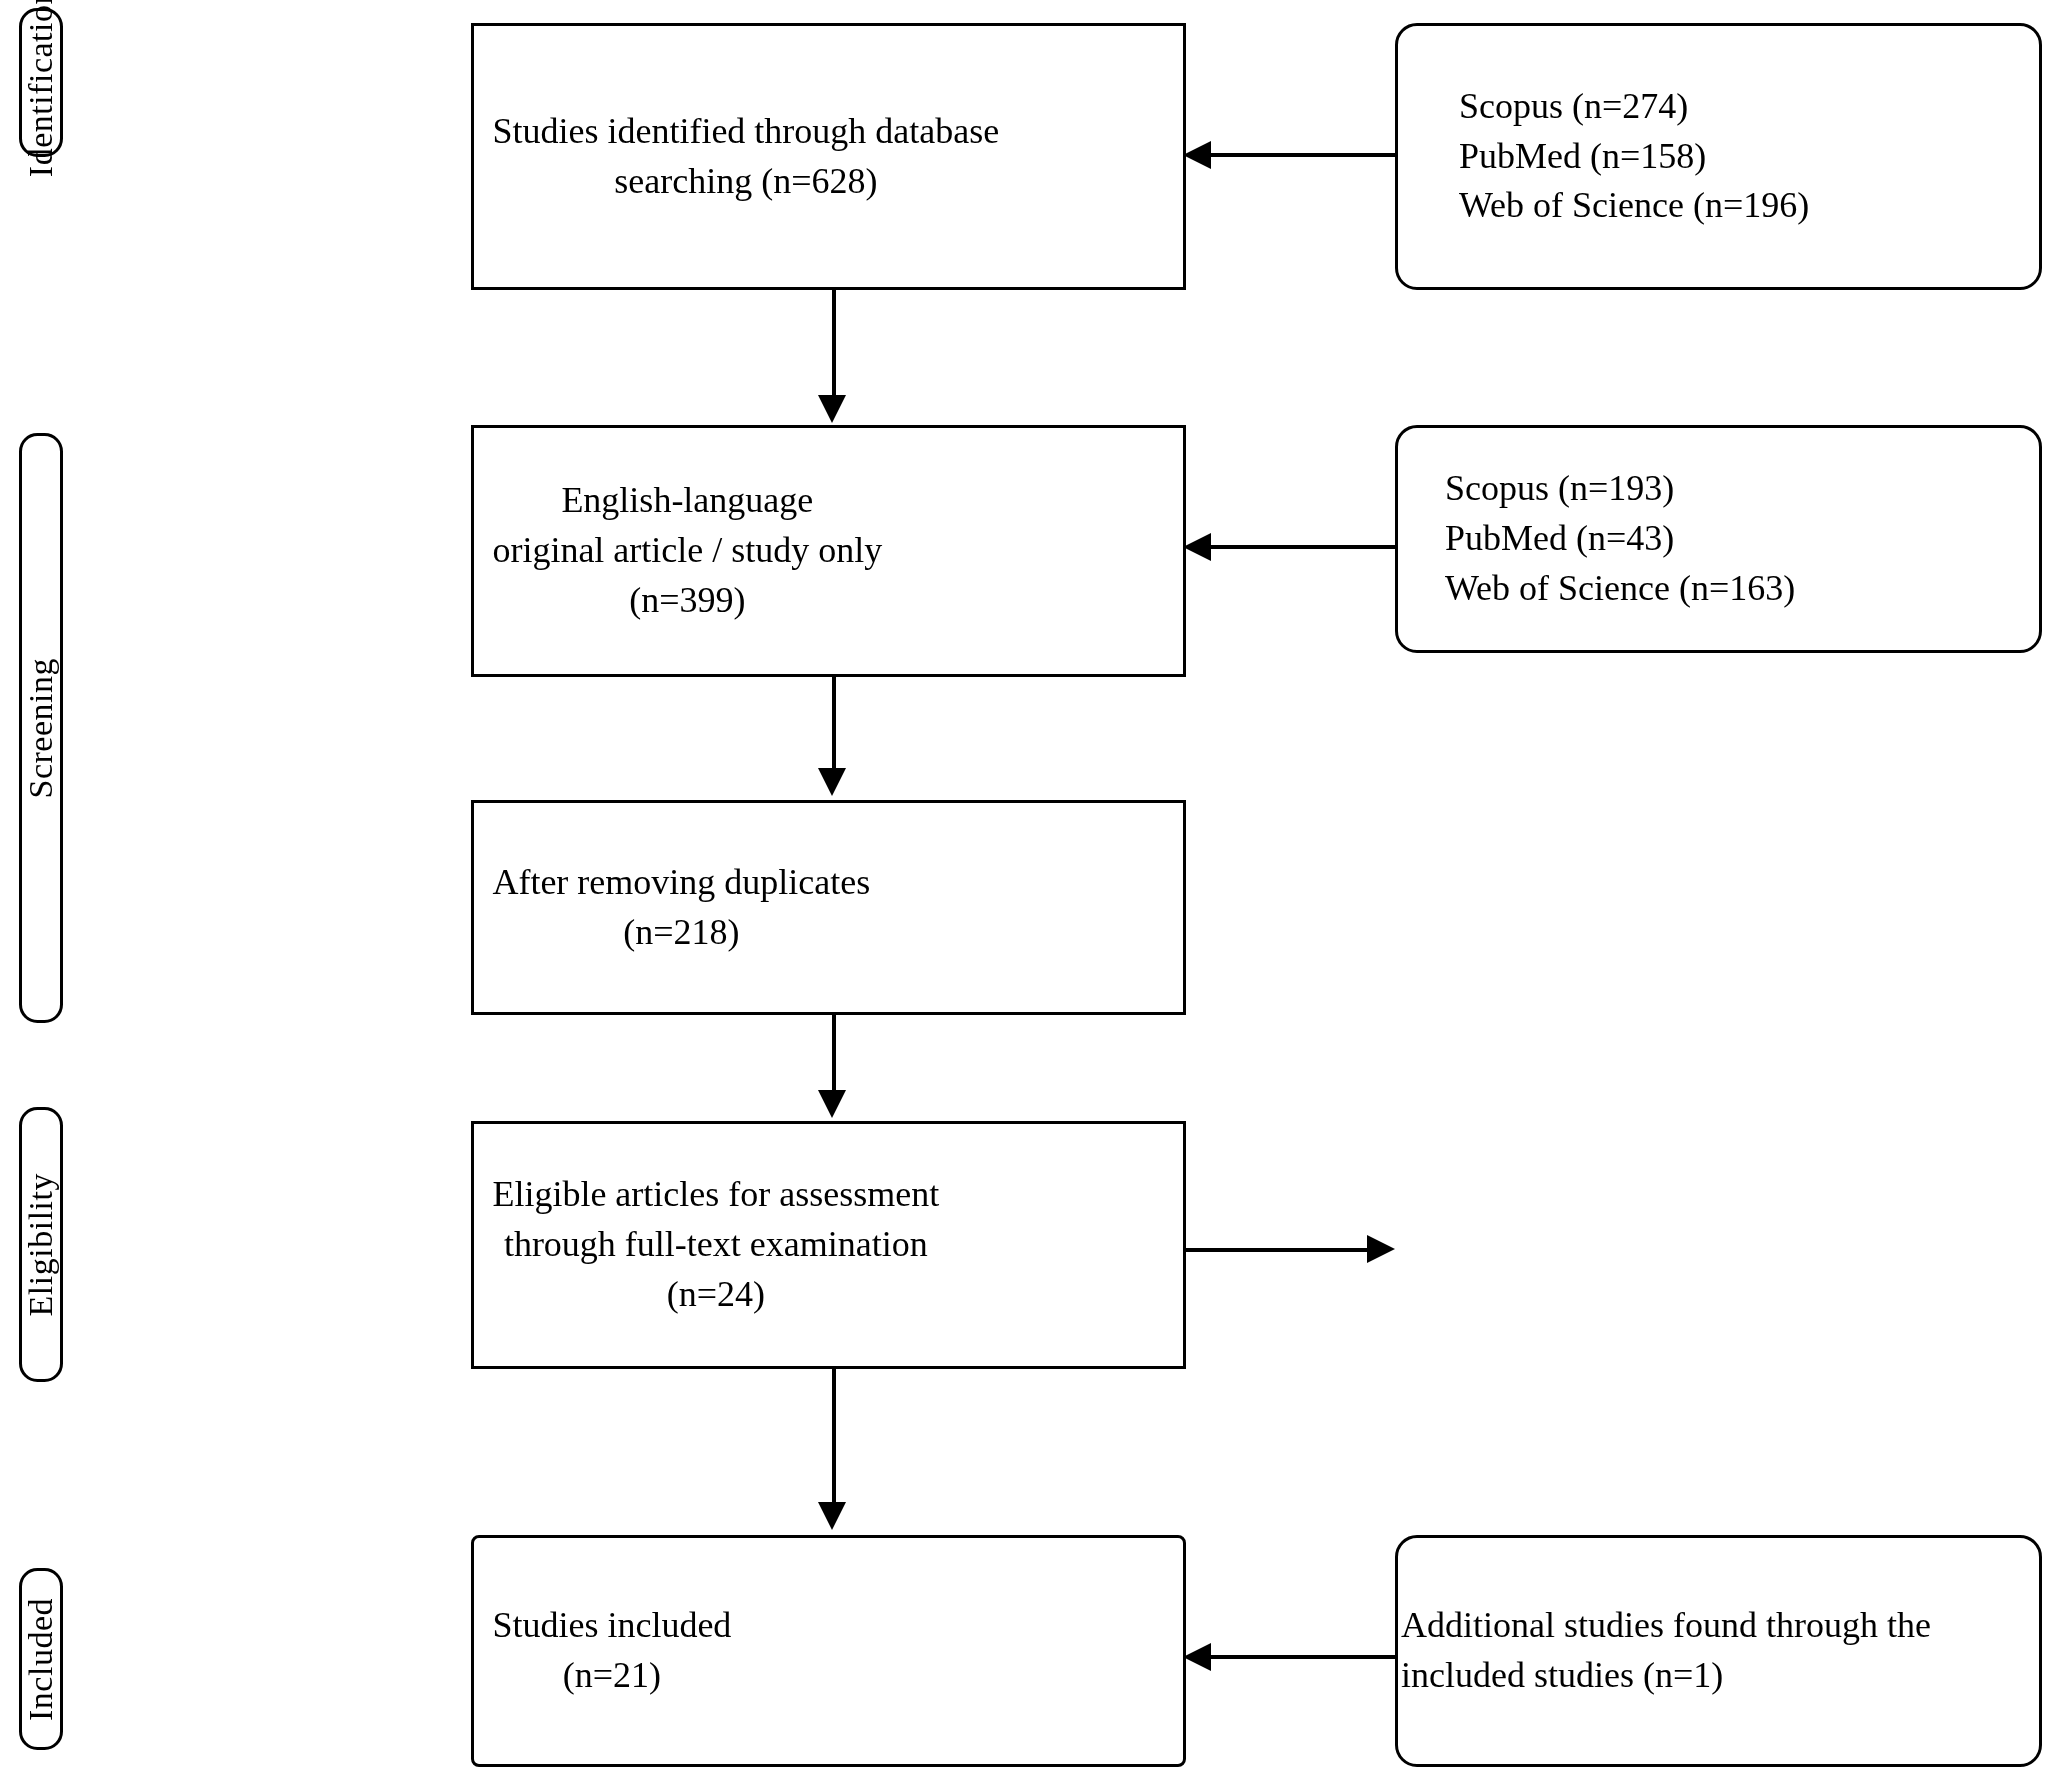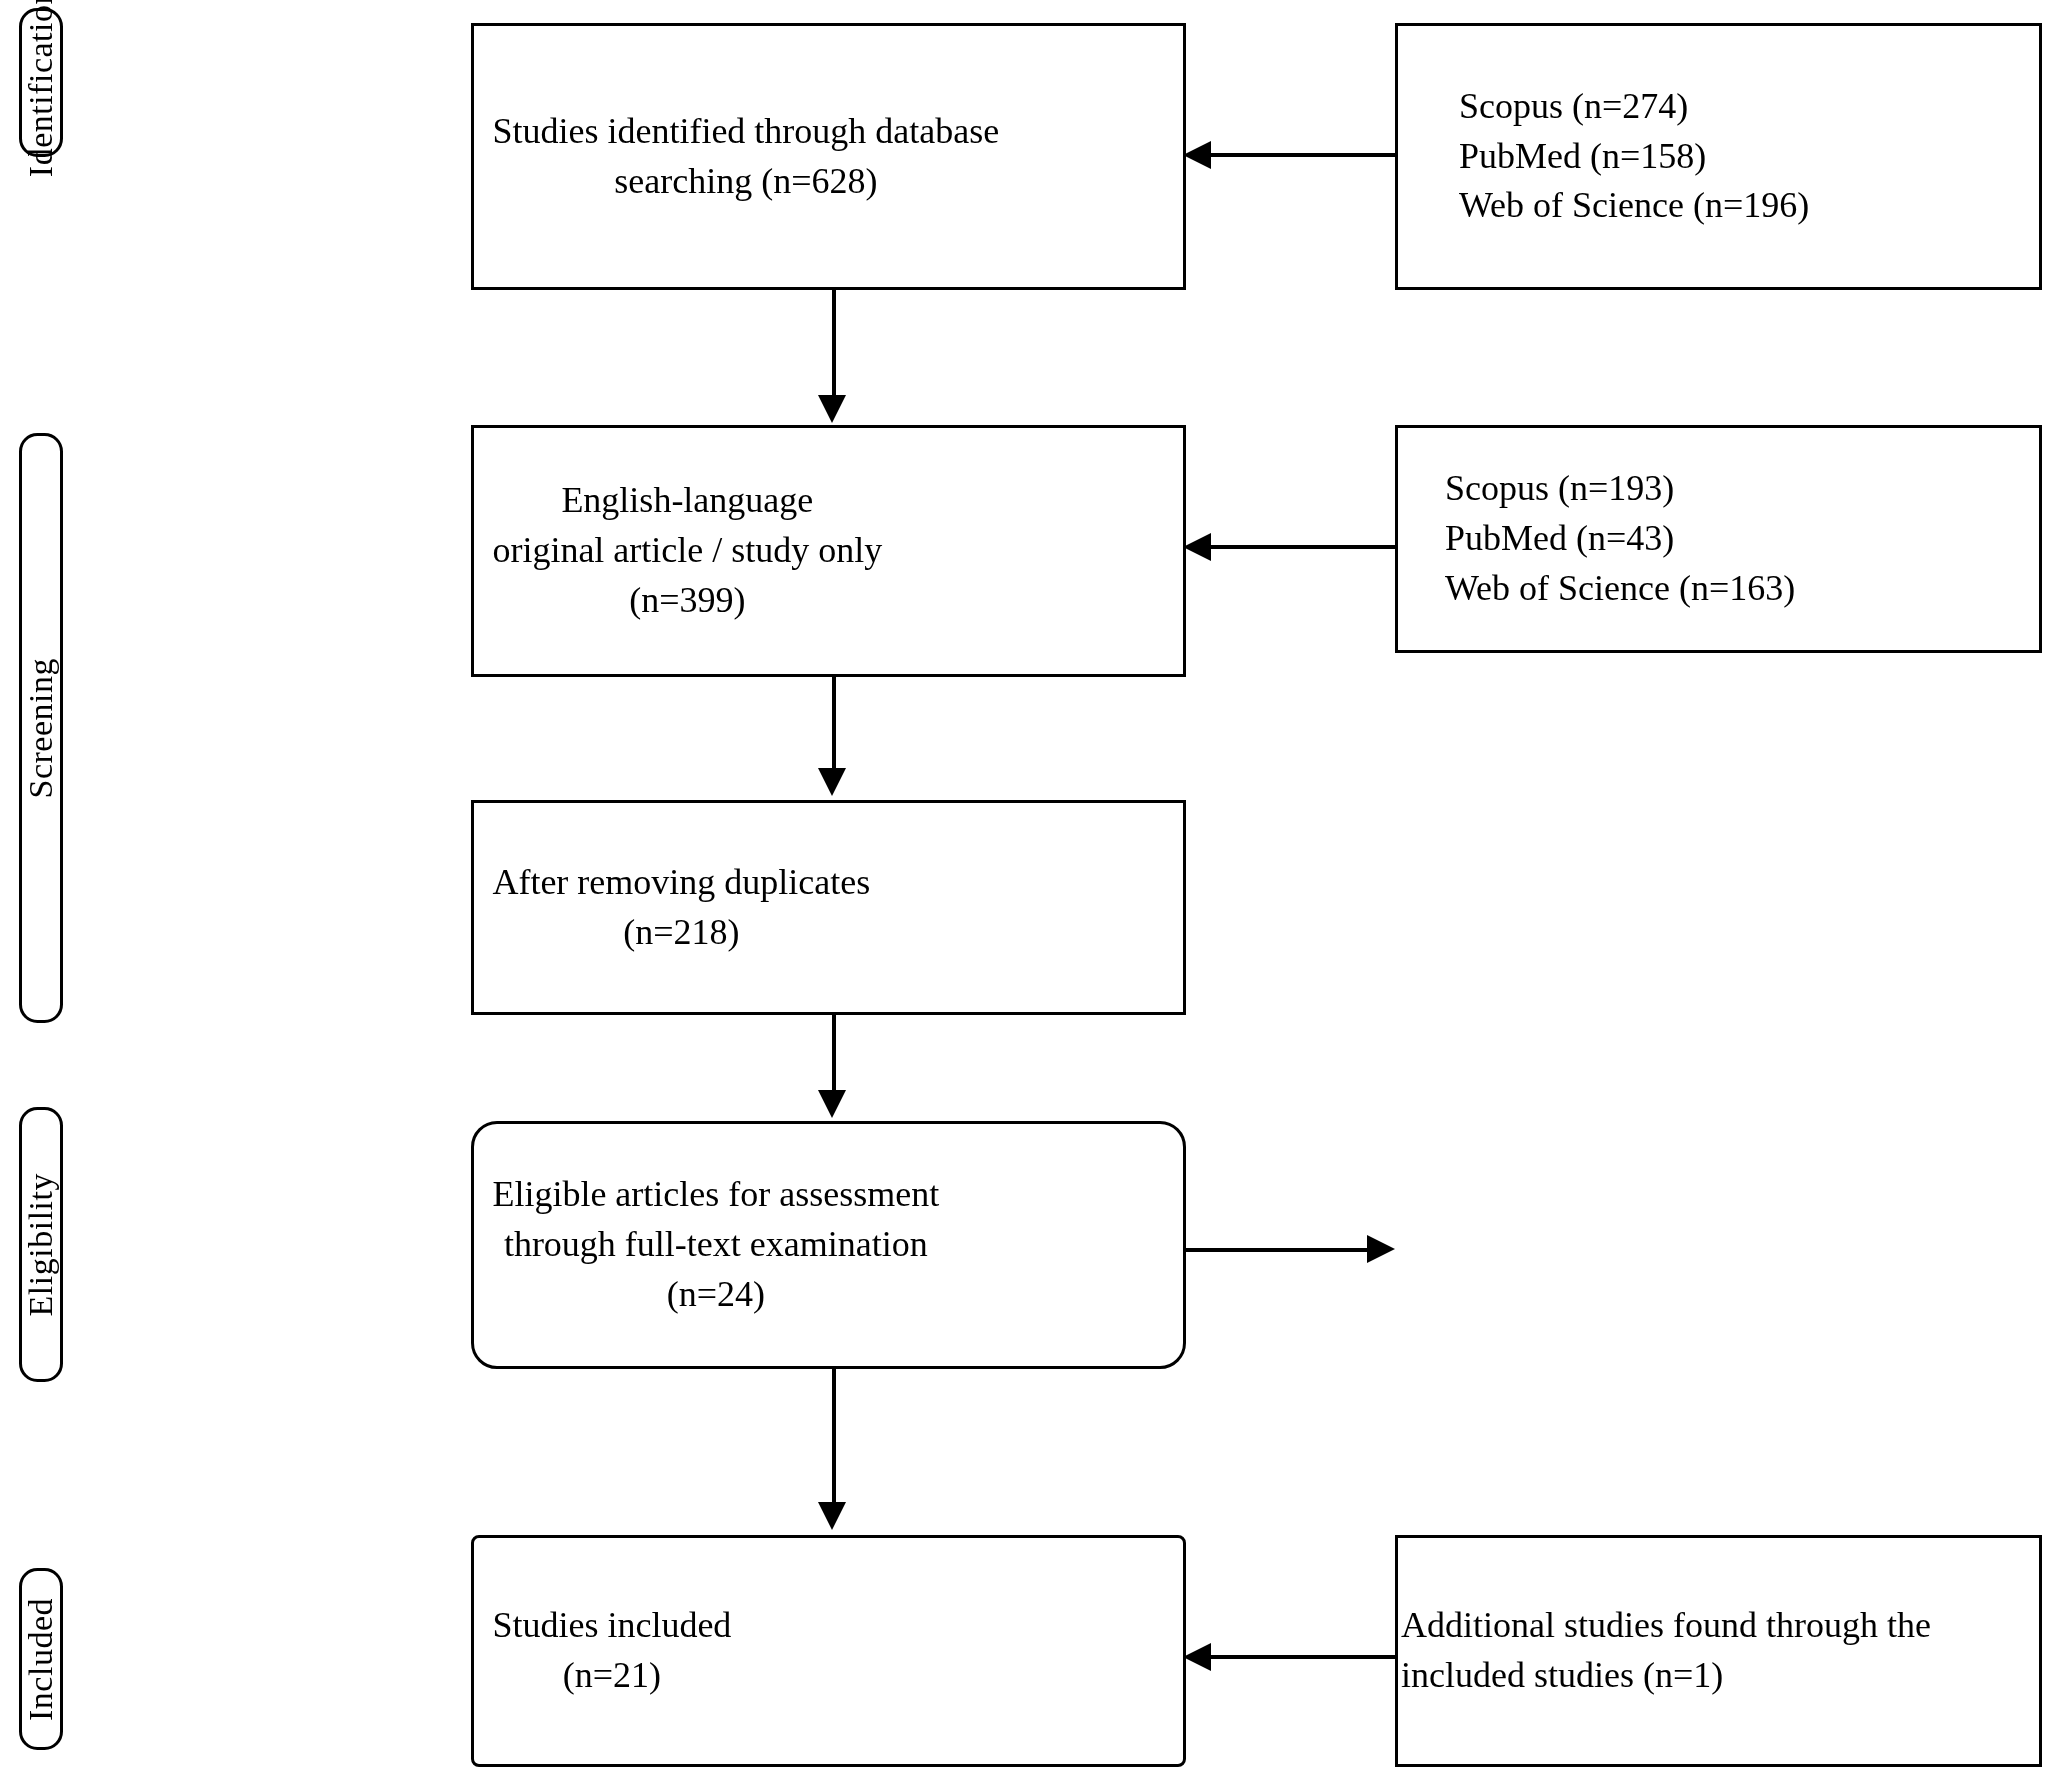--- a/index.html
+++ b/index.html
@@ -50,20 +50,21 @@
     padding: 9.7px 18.4px;
   }
   .flow-box .box-text {
     font-size: 36px;
     line-height: 1.38;
     text-align: center;
     white-space: pre-line;
   }
   .flow-box.align-left {
     justify-content: flex-start;
+    border-radius: 22px;
   }
   .flow-box.align-left .box-text {
     text-align: left;
   }
 
   
   .conn-v {
     position: absolute;
     width: 3.8px;
     background: #000000;
@@ -124,21 +125,21 @@
     <span class="box-text">English-language
 original article / study only
 (n=399)</span>
   </div>
 
   <div class="flow-box" style="left:471px; top:800px; width:715px; height:215px;">
     <span class="box-text">After removing duplicates
 (n=218)</span>
   </div>
 
-  <div class="flow-box" style="left:471px; top:1121px; width:715px; height:248px;border-radius:26px;">
+  <div class="flow-box" style="left:471px; top:1121px; width:715px; height:248px;">
     <span class="box-text">Eligible articles for assessment
 through full-text examination
 (n=24)</span>
   </div>
 
   <div class="flow-box" style="left:471px; top:1535px; width:715px; height:232px;border-radius:8px;">
     <span class="box-text">Studies included
 (n=21)</span>
   </div>
 

